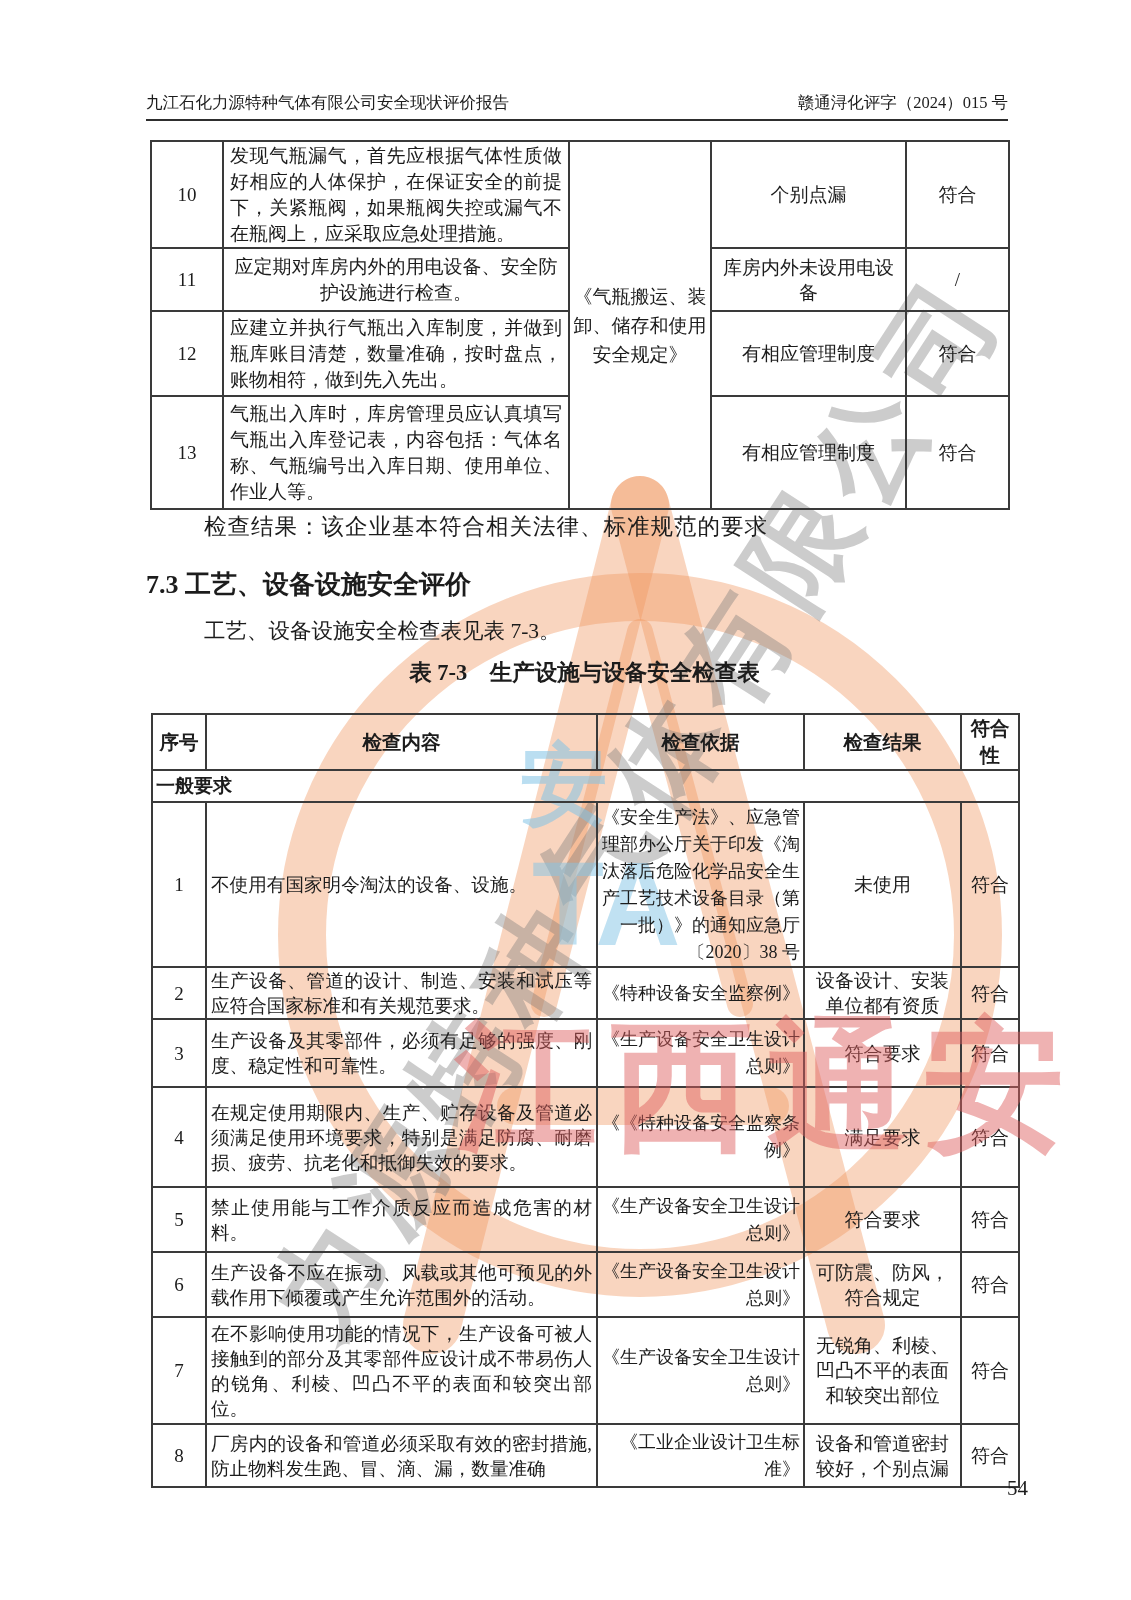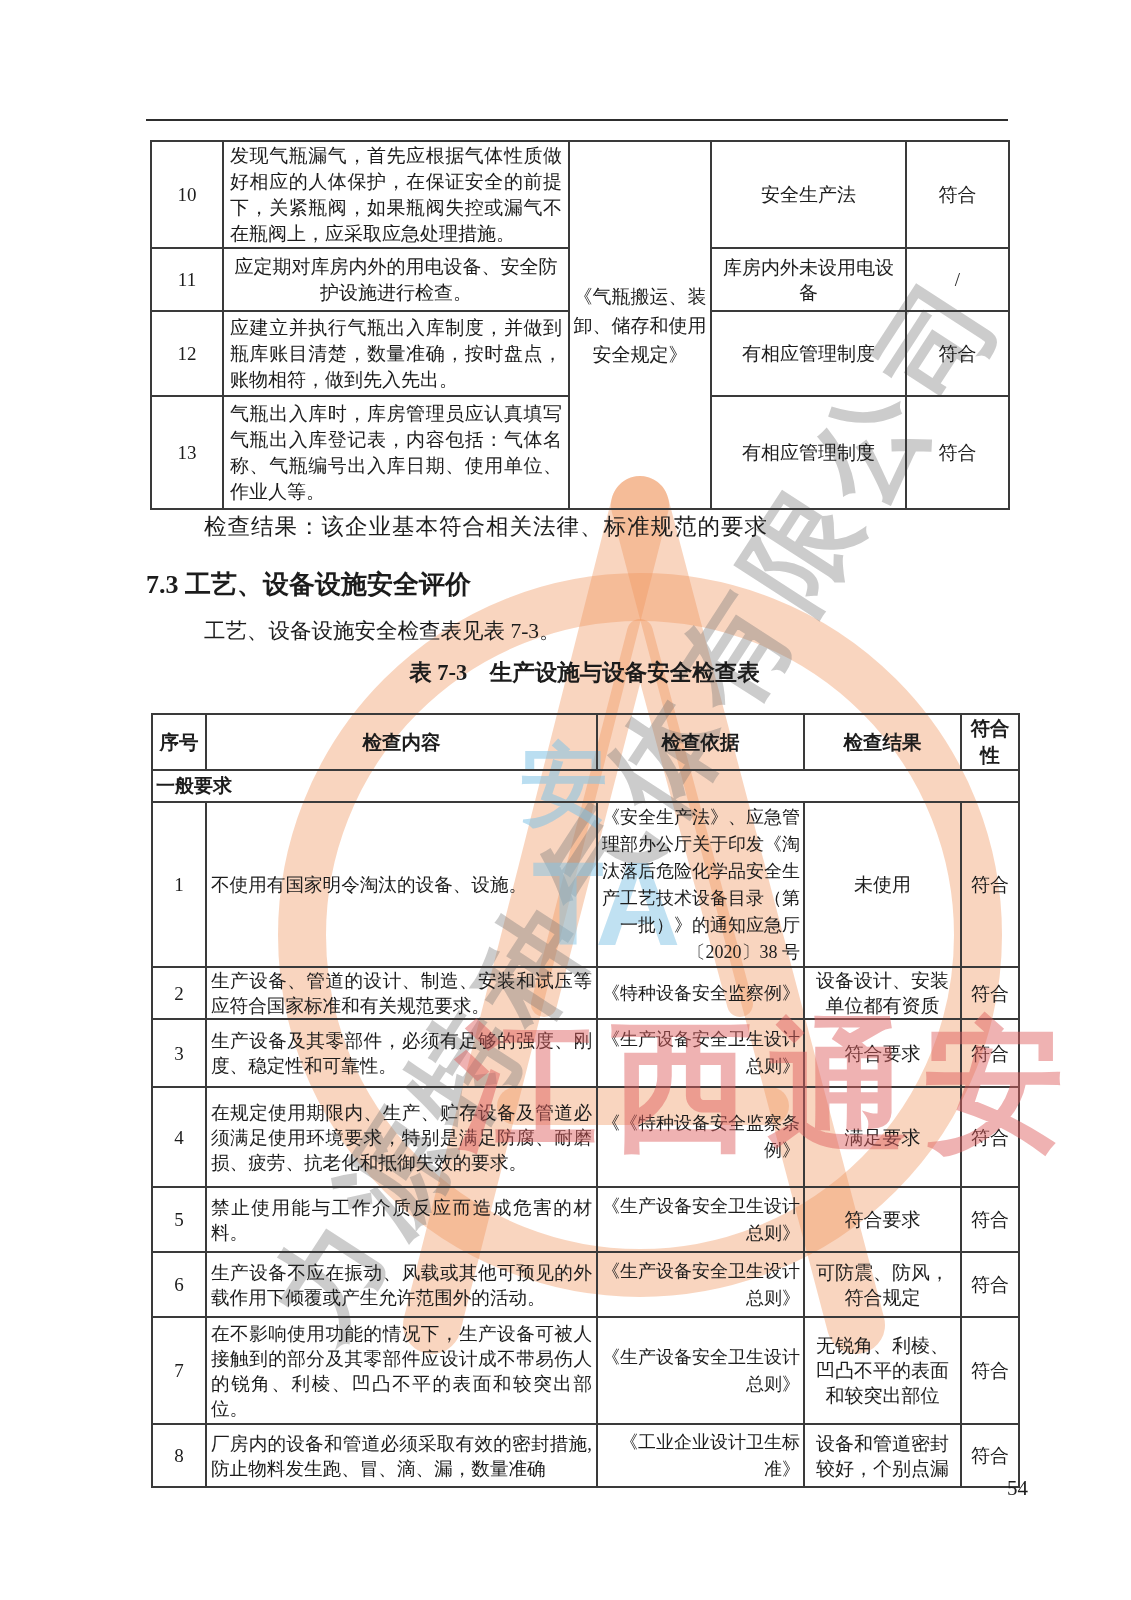--- a/index.html
+++ b/index.html
@@ -74,36 +74,40 @@
         <path d="M640 505 L856 1325" stroke-width="58"></path>
         <path d="M640 632 L544 1004 M640 632 L740 1004" stroke-width="26"></path>
         <path d="M516 1106 L770 1106" stroke-width="38"></path>
       </g>
     </svg>
     <div class="wm-diag">力源特种气体有限公司</div>
     <div class="wm-blue-char">安</div>
     <div class="wm-blue-mono">TA</div>
   </div>
 
+  <div class="pheader">
+    <span>九江石化力源特种气体有限公司安全现状评价报告</span>
+    <span>赣通浔化评字（2024）015 号</span>
+  </div>
   <div class="ph-rule"></div>
 
   <table class="tbl tbl-cont">
     <colgroup>
         <col style="width:72px">
         <col style="width:346px">
         <col style="width:142px">
         <col style="width:195px">
         <col style="width:103px">
       </colgroup>
     <tbody>
         <tr style="height:107px">
       <td class="c-no">10</td>
       <td class="c-content">发现气瓶漏气，首先应根据气体性质做好相应的人体保护，在保证安全的前提下，关紧瓶阀，如果瓶阀失控或漏气不在瓶阀上，应采取应急处理措施。</td>
       <td class="c-basis-merged" rowspan="4">《气瓶搬运、装卸、储存和使用安全规定》</td>
-      <td class="c-result">安全生产法</td>
+      <td class="c-result">个别点漏</td>
       <td class="c-conf">符合</td>
     </tr>
     <tr style="height:63px">
       <td class="c-no">11</td>
       <td class="c-content" style="text-align:center;">应定期对库房内外的用电设备、安全防护设施进行检查。</td>
       <td class="c-result">库房内外未设用电设备</td>
       <td class="c-conf">/</td>
     </tr>
     <tr style="height:85px">
       <td class="c-no">12</td>

